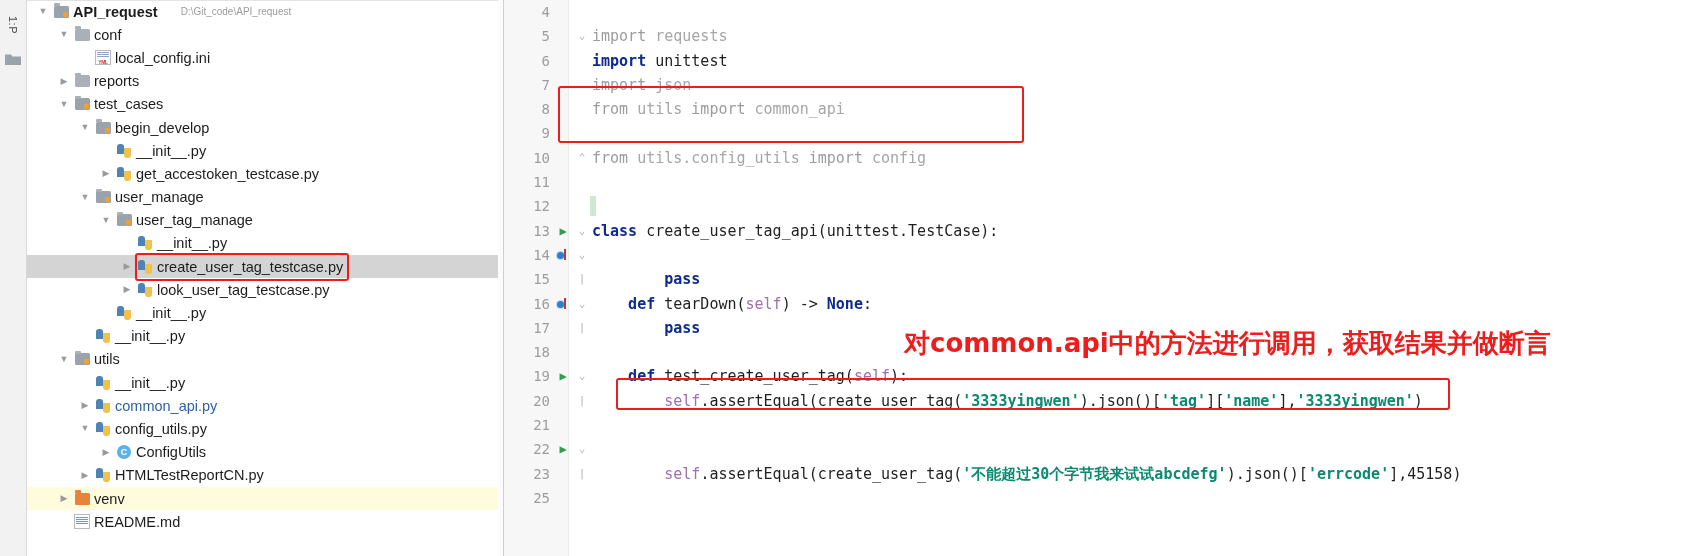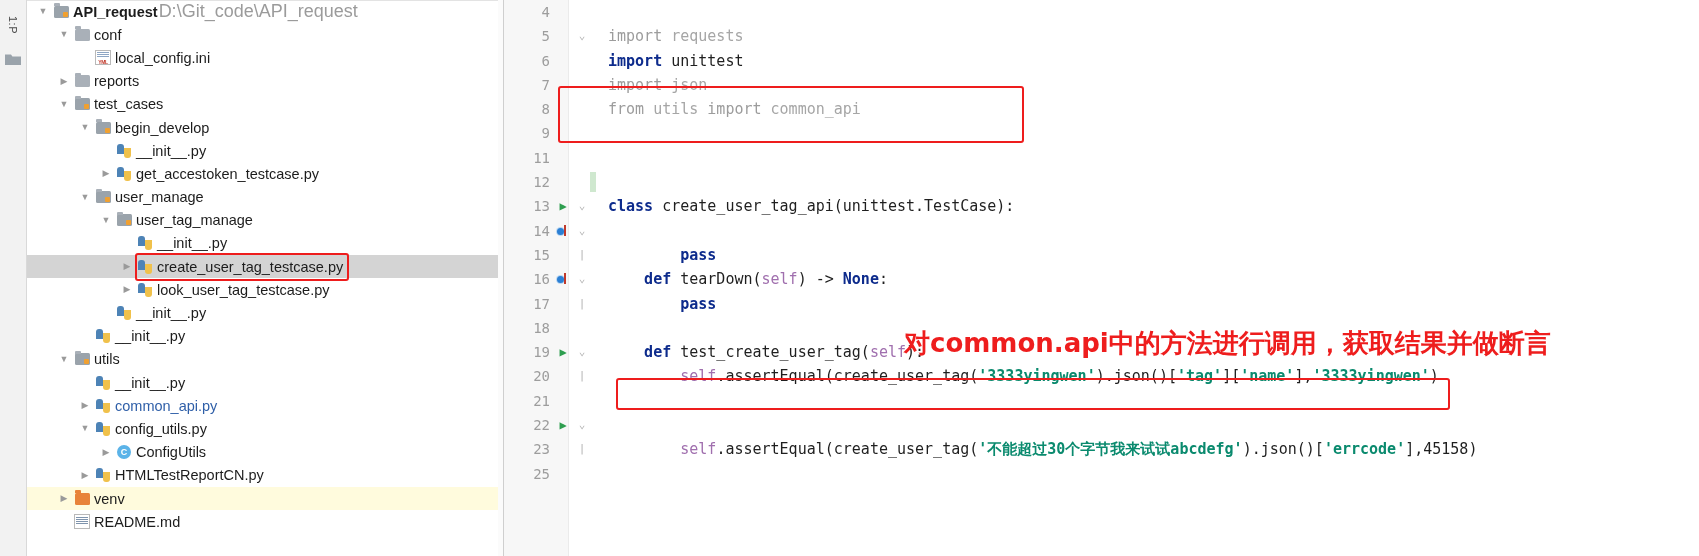--- a/index.html
+++ b/index.html
@@ -40,21 +40,21 @@
   .row .twisty{
     width:16px;flex:0 0 16px;display:flex;align-items:center;justify-content:center;
     color:#9a9a9a;font-size:9px;line-height:1;
   }
   .row .icn{width:20px;flex:0 0 20px;display:flex;align-items:center;justify-content:center;}
   .row .lbl{padding-left:2px;}
   .row.selected{background:#d4d4d4;}
   .row.venv-row{background:#fffbdd;}
   .lbl.blue{color:#2f5fa8;}
   .lbl.bold{font-weight:bold;}
-  .path-hint{color:#9b9b9b;font-size:18px;margin-left:1px;font-weight:normal;}
+  .path-hint{color:#9b9b9b;font-size:10px;margin-left:23px;font-weight:normal;}
 
   
   .ic-folder{width:15px;height:12px;background:#a9b0b8;border-radius:1.5px;position:relative;}
   .ic-folder:before{content:"";position:absolute;top:-2.5px;left:0;width:6px;height:3px;background:#a9b0b8;border-radius:1px 1px 0 0;}
   .ic-folder.orange{background:#e8833a;}
   .ic-folder.orange:before{background:#e8833a;}
   .ic-folder.src{background:#9aa3ab;}
   .ic-folder.src:after{content:"";position:absolute;right:1px;bottom:1px;width:5px;height:5px;background:#f0a030;border-radius:1px;}
   .ic-py{width:14px;height:14px;position:relative;}
   .ic-py .p1{position:absolute;left:0;top:0;width:7px;height:10px;background:#4d83b6;border-radius:3px 3px 0 0;}
@@ -85,21 +85,21 @@
         font-family:"DejaVu Sans Mono","Liberation Mono",monospace;white-space:pre;}
   .ln{position:absolute;left:0;width:46px;text-align:right;color:#9d9d9d;font-size:14px;
       font-family:"DejaVu Sans Mono","Liberation Mono",monospace;}
   .runmark{position:absolute;left:52px;width:14px;text-align:center;font-size:11px;line-height:24.3px;}
   .runmark .tri{color:#2e9e4f;font-size:12px;}
   .runmark .dotarrow{display:inline-block;position:relative;width:12px;height:12px;vertical-align:middle;}
   .runmark .dotarrow:before{content:"";position:absolute;left:0;top:3px;width:7px;height:7px;
     border-radius:50%;background:#2b7fd4;box-shadow:0 0 0 1px #bcd8f2;}
   .runmark .dotarrow:after{content:"";position:absolute;left:7px;top:0px;width:2px;height:11px;background:#c0392b;}
   .fold{position:absolute;left:72px;width:12px;text-align:center;color:#b3b3b3;font-size:11px;}
-  .ctext{position:absolute;left:104px;}
+  .ctext{position:absolute;left:88px;}
   .bookmark12{position:absolute;left:86px;width:6px;background:#cfe8cf;}
 
   
   .kw{color:#0d2b8c;font-weight:bold;}
   .kw-dim{color:#9c9c9c;}
   .txt{color:#1f1f1f;}
   .txt-dim{color:#a6a6a6;}
   .self{color:#a06fae;}
   .str{color:#0a8a6e;font-weight:bold;text-align:center;}
   .num{color:#1f1f1f;}
@@ -336,20 +336,21 @@
   <div class="editor">
     <div class="gutter-bg"></div>
     <div class="gutter-line"></div>
     <div class="code-rows" id="code-rows">
         <div class="crow"><span class="ln">4</span><span class="ctext"></span></div>
         <div class="crow"><span class="ln">5</span><span class="fold">⌄</span><span class="ctext"><span class="kw-dim">import </span><span class="txt-dim">requests</span></span></div>
         <div class="crow"><span class="ln">6</span><span class="ctext"><span class="kw">import </span><span class="txt">unittest</span></span></div>
         <div class="crow"><span class="ln">7</span><span class="ctext"><span class="kw-dim">import </span><span class="txt-dim">json</span></span></div>
         <div class="crow"><span class="ln">8</span><span class="ctext"><span class="kw-dim">from </span><span class="txt-dim">utils </span><span class="kw-dim">import </span><span class="txt-dim">common_api</span></span></div>
         <div class="crow"><span class="ln">9</span></div>
+        <div class="crow"><span class="ln">10</span><span class="fold">⌃</span><span class="ctext"><span class="kw-dim">from </span><span class="txt-dim">utils.config_utils </span><span class="kw-dim">import </span><span class="txt-dim">config</span></span></div>
         <div class="crow"><span class="ln">11</span><span class="ctext"></span></div>
         <div class="crow"><span class="ln">12</span><span class="bookmark12" style="top: 2px; height: 20px;"></span><span class="ctext"></span></div>
         <div class="crow"><span class="ln">13</span><span class="runmark"><span class="tri">▶</span></span><span class="fold">⌄</span><span class="ctext"><span class="kw">class </span><span class="txt">create_user_tag_api(unittest.TestCase):</span></span></div>
         <div class="crow"><span class="ln">14</span><span class="runmark"><span class="dotarrow"></span></span><span class="fold">⌄</span></div>
         <div class="crow"><span class="ln">15</span><span class="fold">|</span><span class="ctext"><span class="kw">        pass</span></span></div>
         <div class="crow"><span class="ln">16</span><span class="runmark"><span class="dotarrow"></span></span><span class="fold">⌄</span><span class="ctext"><span class="kw">    def </span><span class="txt">tearDown(</span><span class="self">self</span><span class="txt">) -&gt; </span><span class="kw">None</span><span class="txt">:</span></span></div>
         <div class="crow"><span class="ln">17</span><span class="fold">|</span><span class="ctext"><span class="kw">        pass</span></span></div>
         <div class="crow"><span class="ln">18</span><span class="ctext"></span></div>
         <div class="crow"><span class="ln">19</span><span class="runmark"><span class="tri">▶</span></span><span class="fold">⌄</span><span class="ctext"><span class="kw">    def </span><span class="txt">test_create_user_tag(</span><span class="self">self</span><span class="txt">):</span></span></div>
         <div class="crow"><span class="ln">20</span><span class="fold">|</span><span class="ctext"><span class="txt">        </span><span class="self">self</span><span class="txt">.assertEqual(create_user_tag(</span><span class="str">'3333yingwen'</span><span class="txt">).json()[</span><span class="str">'tag'</span><span class="txt">][</span><span class="str">'name'</span><span class="txt">],</span><span class="str">'3333yingwen'</span><span class="txt">)</span></span></div>

